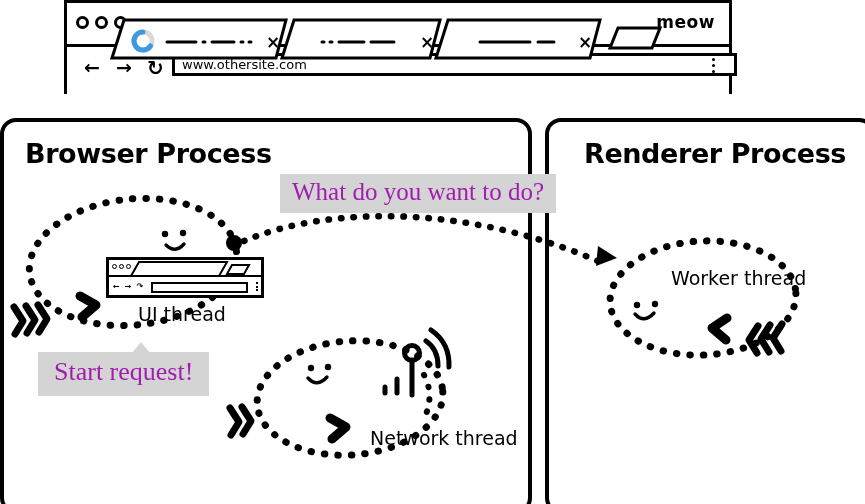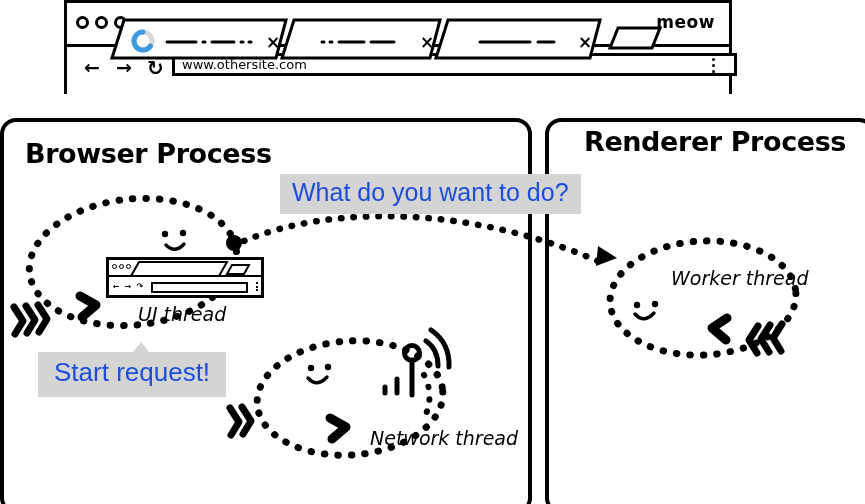--- a/index.html
+++ b/index.html
@@ -47,38 +47,37 @@
     position:absolute;border:4px solid #000;border-radius:16px;box-sizing:border-box;
     background:transparent;
   }
   #browser-process-panel{left:0px;top:118px;width:532px;height:396px;}
   #renderer-process-panel{left:545px;top:118px;width:330px;height:396px;}
   .panel-title{
     position:absolute;font-size:27px;font-weight:bold;letter-spacing:-.4px;
     font-family:"DejaVu Sans",sans-serif;white-space:nowrap;
   }
   #browser-process-title{left:25px;top:138px;}
-  #renderer-process-title{left:584px;top:126px;}
+  #renderer-process-title{left:584px;top:138px;}
 
   
   .callout{
-    position:absolute;background:#d4d4d4;color:#1d4ed8;
-    font-family:Liberation Sans, sans-serif;white-space:nowrap;
+    position:absolute;background:#d4d4d4;color:#a21caf;
+    font-family:Liberation Serif, serif;white-space:nowrap;
   }
   #callout-question{left:280px;top:174px;padding:4px 12px 7px;font-size:25px;}
   #callout-start-request{left:38px;top:352px;padding:5px 16px 9px;font-size:26px;}
   .callout-tip{position:absolute;width:0;height:0;border-left:9px solid transparent;
                border-right:9px solid transparent;}
   #tip-start-request{left:132px;top:342px;border-bottom:11px solid #d4d4d4;}
 
   
   .thread-label{
     position:absolute;font-size:19px;font-family:"DejaVu Sans",sans-serif;
     white-space:nowrap;
-    font-style:italic;
   }
   #ui-thread-label{left:138px;top:303px;}
   #network-thread-label{left:370px;top:427px;}
   #worker-thread-label{left:671px;top:267px;}
 
   
   #ui-thread-icon{
     position:absolute;left:106px;top:257px;width:158px;height:41px;
     border:3px solid #000;background:#fff;box-sizing:border-box;
   }

